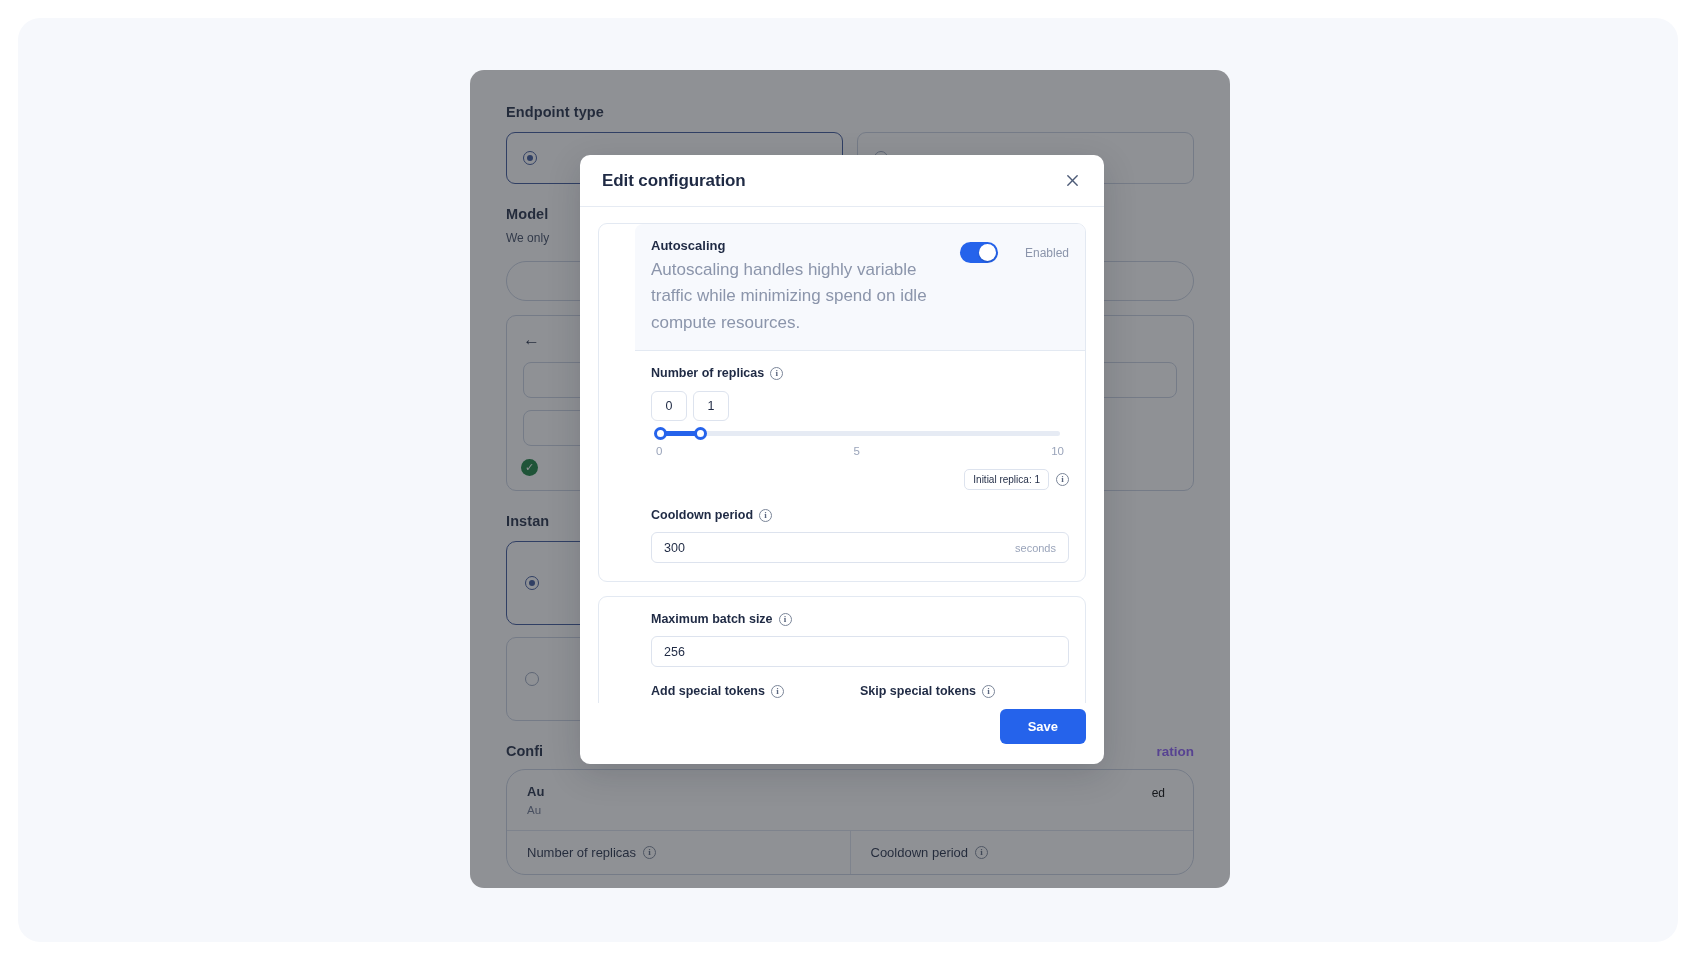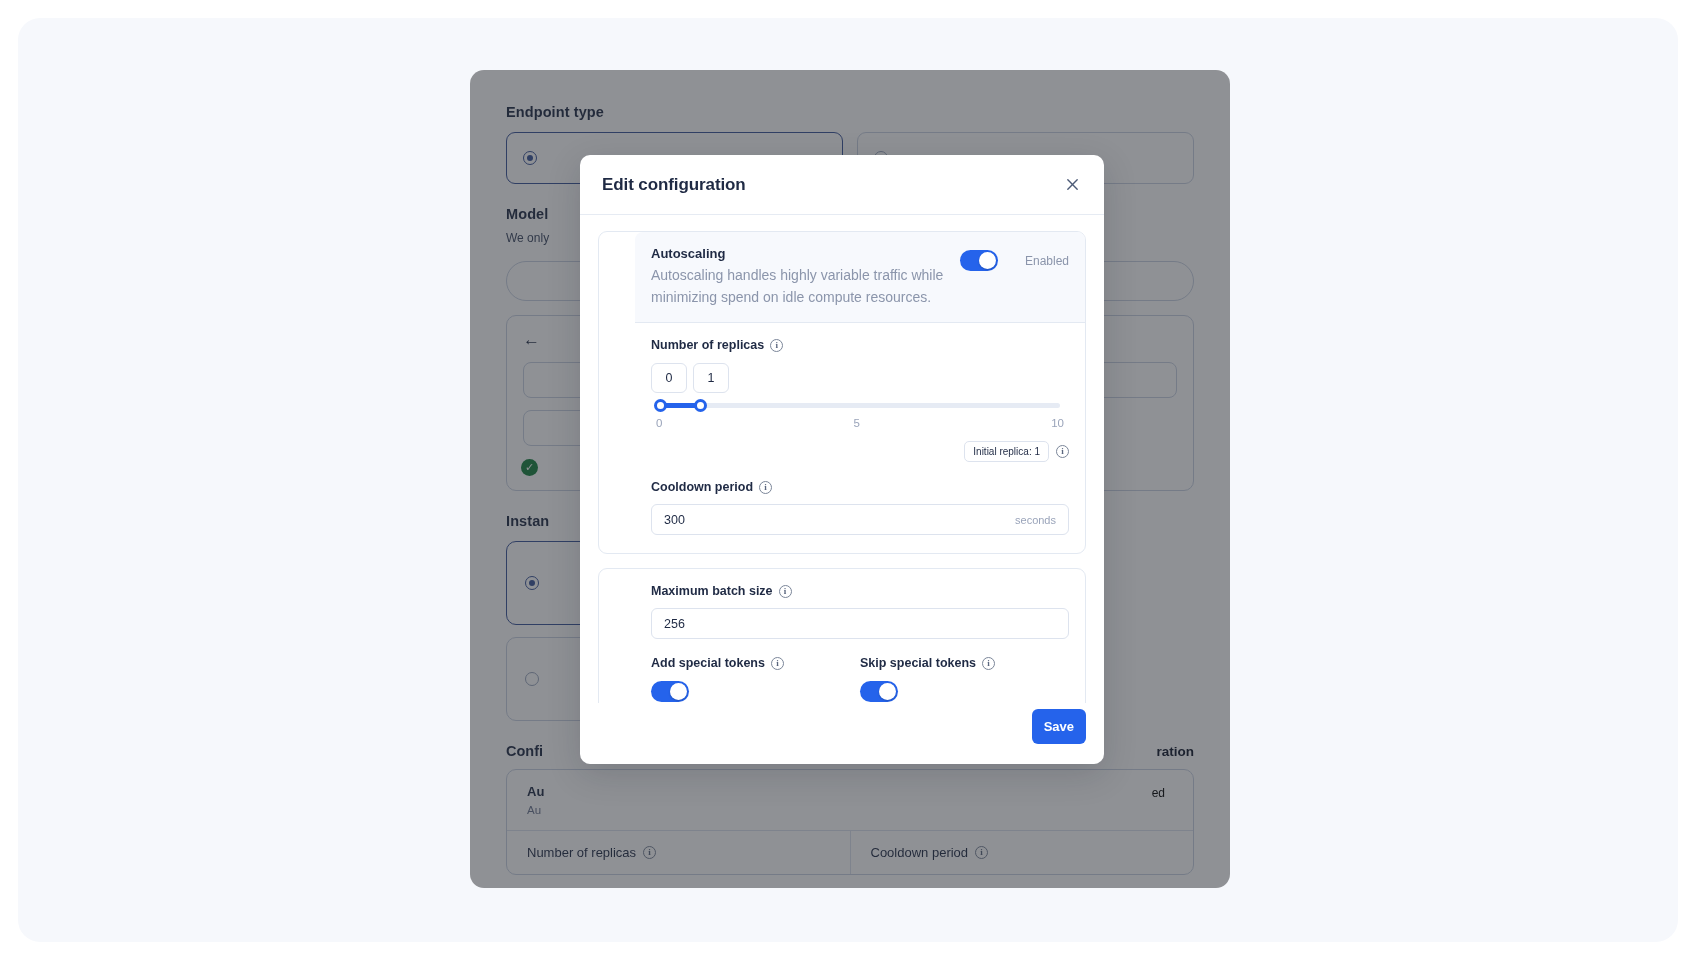--- a/index.html
+++ b/index.html
@@ -82,23 +82,23 @@
   .inst-card.sel { border:1.6px solid #3a5498; }
   .inst-card2 {
     border:1px solid #c9d2e2; border-radius:10px; height:84px;
     display:flex; align-items:center; padding:0 18px; margin-top:12px;
     width: 48%;
   }
   .chev { margin-left:auto; color:#46536e; font-size:13px; }
 
   .conf-head { display:flex; justify-content:space-between; align-items:baseline; margin-top:22px; }
   .conf-title { font-size:14.5px; font-weight:700; color:#1f2a44; }
-  .conf-link { font-size:13.5px; font-weight:700; color:#0f172a; }
-
-  .conf-table { margin-top:10px; border:1px solid #c9d2e2; border-radius:10px; }
+  .conf-link { font-size:13.5px; font-weight:700; color:#8b5cf6; }
+
+  .conf-table { margin-top:10px; border:1px solid #c9d2e2; border-radius:19px; }
   .conf-row-1 { padding:14px 20px; border-bottom:1px solid #dbe2ee; position:relative; }
   .conf-name { font-size:13px; font-weight:700; color:#1f2a44; }
   .conf-desc { font-size:11.5px; color:#6b7690; margin-top:5px; }
   .conf-state { position:absolute; right:28px; top:16px; font-size:12px; color:#4a5costa; }
   .conf-row-2 { display:flex; }
   .conf-cell {
     flex:1; padding:14px 20px; font-size:13px; color:#1f2a44;
     display:flex; align-items:center; gap:7px;
   }
   .conf-cell + .conf-cell { border-left:1px solid #dbe2ee; }
@@ -116,21 +116,21 @@
     position:absolute;
     left: 580px; top: 155px;
     width: 524px; height: 609px;
     background:#ffffff;
     border-radius: 10px;
     box-shadow: 0 10px 34px rgba(16,24,40,.16);
     display:flex; flex-direction:column;
     overflow:hidden;
   }
   .modal-header {
-    height: 60px; flex:none;
+    height: 52px; flex:none;
     border-bottom:1px solid #e6ebf3;
     display:flex; align-items:center;
     padding: 0 20px 0 22px;
   }
   .modal-title { font-size:17px; font-weight:700; color:#1f2a44; letter-spacing:-.1px; }
   .close-btn {
     margin-left:auto; width:24px; height:24px;
     display:flex; align-items:center; justify-content:center;
     color:#4d5b77; cursor:pointer;
   }
@@ -140,21 +140,21 @@
     border:1px solid #e3e9f2; border-radius:9px;
     margin-bottom:14px; background:#fff;padding-left:36px;
   }
   .autoscale-head {
     background:#f7f9fd; border-bottom:1px solid #e3e9f2;
     border-radius:8px 8px 0 0;
     padding:14px 16px; display:flex; align-items:flex-start; gap:12px;
   }
   .as-text { flex:1; }
   .as-title { font-size:13px; font-weight:700; color:#1f2a44; }
-  .as-desc { font-size:14px; color:#8b95ab; line-height:1.55; margin-top:4px; max-width:330px; }
+  .as-desc { font-size:17px; color:#8b95ab; line-height:1.55; margin-top:4px; max-width:330px; }
   .as-toggle-wrap { display:flex; align-items:center; gap:27px; padding-top:4px; }
   .as-enabled { font-size:12px; color:#8b95ab; }
 
   .toggle {
     width:38px; height:21px; border-radius:11px;
     background:#2563eb; position:relative; flex:none; cursor:pointer;
   }
   .toggle .knob {
     position:absolute; top:2px; left:19px;
     width:17px; height:17px; border-radius:50%;
@@ -218,21 +218,21 @@
   .two-col { display:flex; margin-top:17px; }
   .two-col > div { flex:1; }
   .toggle-gap { margin-top:11px; }
 
   .modal-footer {
     flex:none; padding: 6px 18px 20px 18px;
     display:flex; justify-content:flex-end;
   }
   .save-btn {
     background:#2563eb; color:#fff; font-size:13px; font-weight:700;
-    border:none; border-radius:6px; padding:10px 12px; cursor:pointer;
+    border:none; border-radius:6px; padding:10px 28px; cursor:pointer;
     font-family:"Liberation Sans", sans-serif;
     margin-left:15px;
   }
 </style>
 </head>
 <body>
 
 <div id="root">
   <div class="page-canvas"></div>
 

